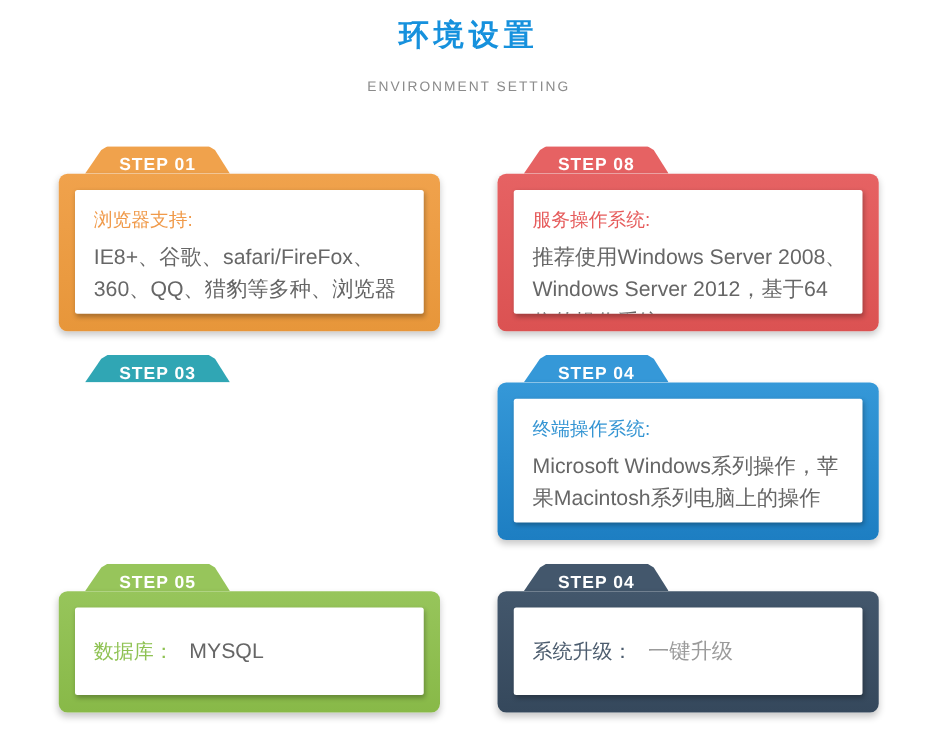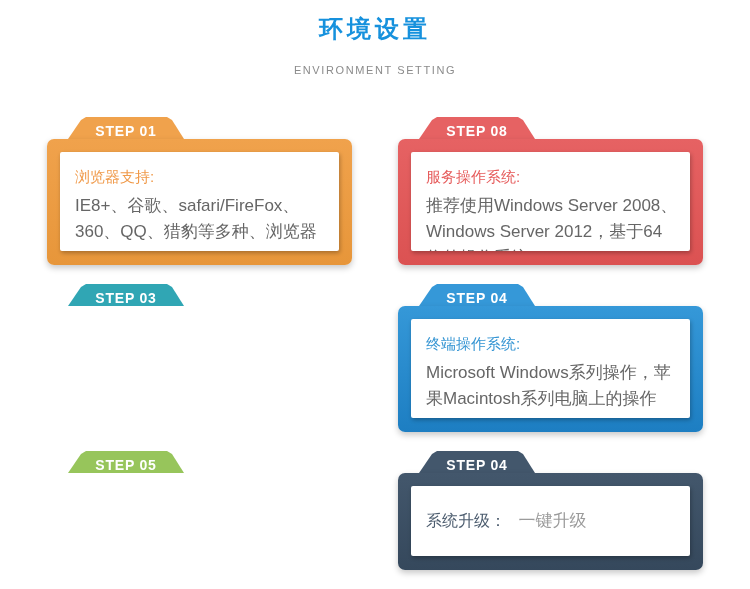--- a/index.html
+++ b/index.html
@@ -95,20 +95,28 @@
             <span class="desc">Microsoft Windows系列操作，苹果Macintosh系列电脑上的操作</span>
           </div>
         </div>
       </div>
     </div>
 
     <div class="card short inline" style="--c1: #97c55b; --c2: #88b948; --hc: #8fc253; --tc: #666666;">
       <div class="tab">
         <span>STEP 05</span>
       </div>
+      <div class="cardbody">
+        <div class="panel">
+          <div>
+            <span class="heading">数据库：</span>
+            <span class="desc">MYSQL</span>
+          </div>
+        </div>
+      </div>
     </div>
 
     <div class="card short inline" style="--c1: #43576c; --c2: #35485c; --hc: #4d5d6f; --tc: #9b9b9b;">
       <div class="tab">
         <span>STEP 04</span>
       </div>
       <div class="cardbody">
         <div class="panel">
           <div>
             <span class="heading">系统升级：</span>

